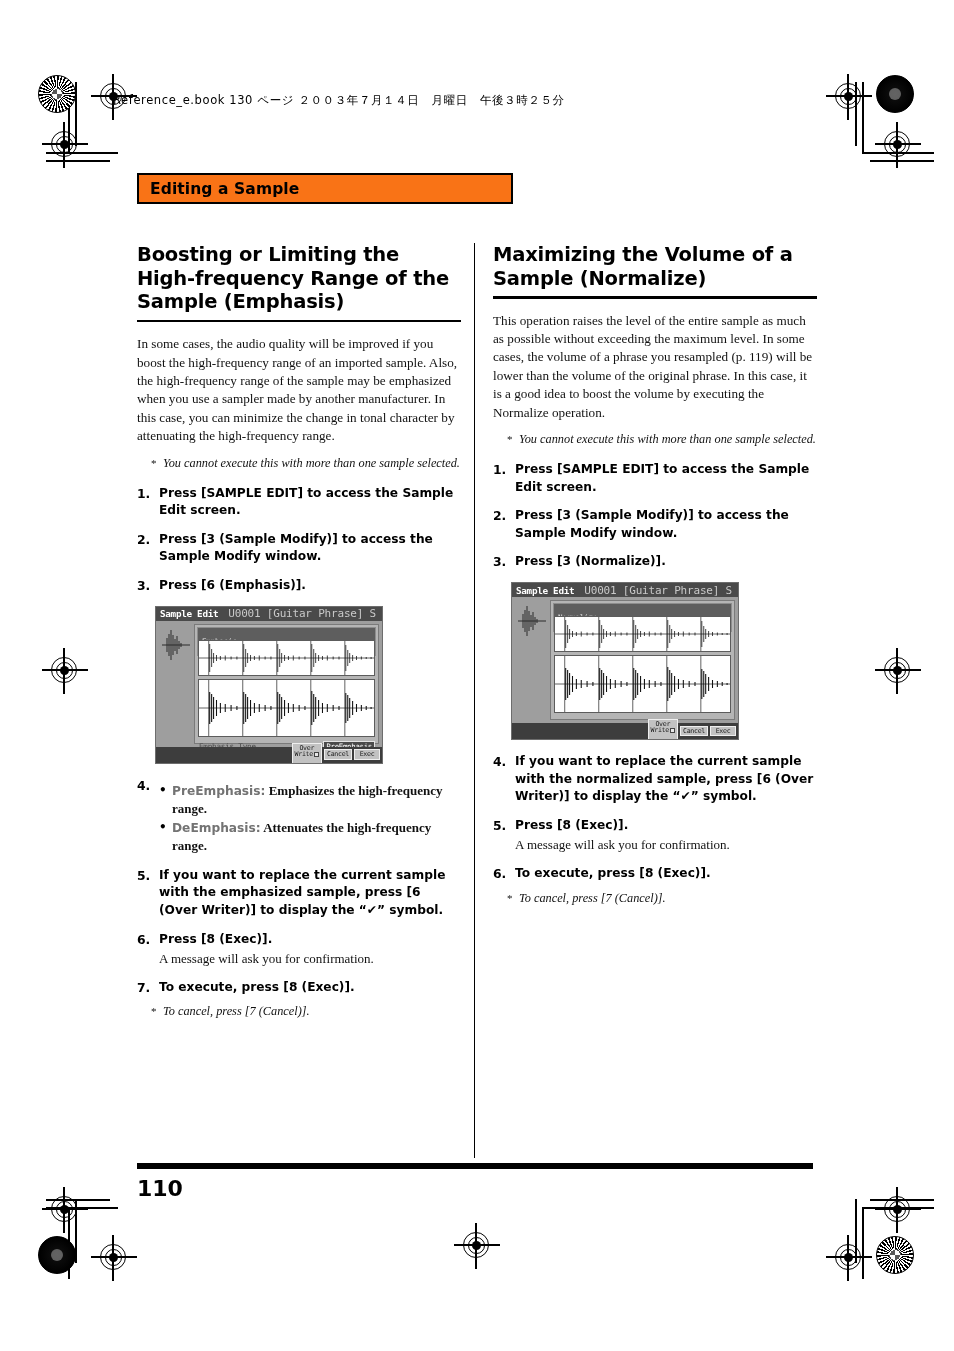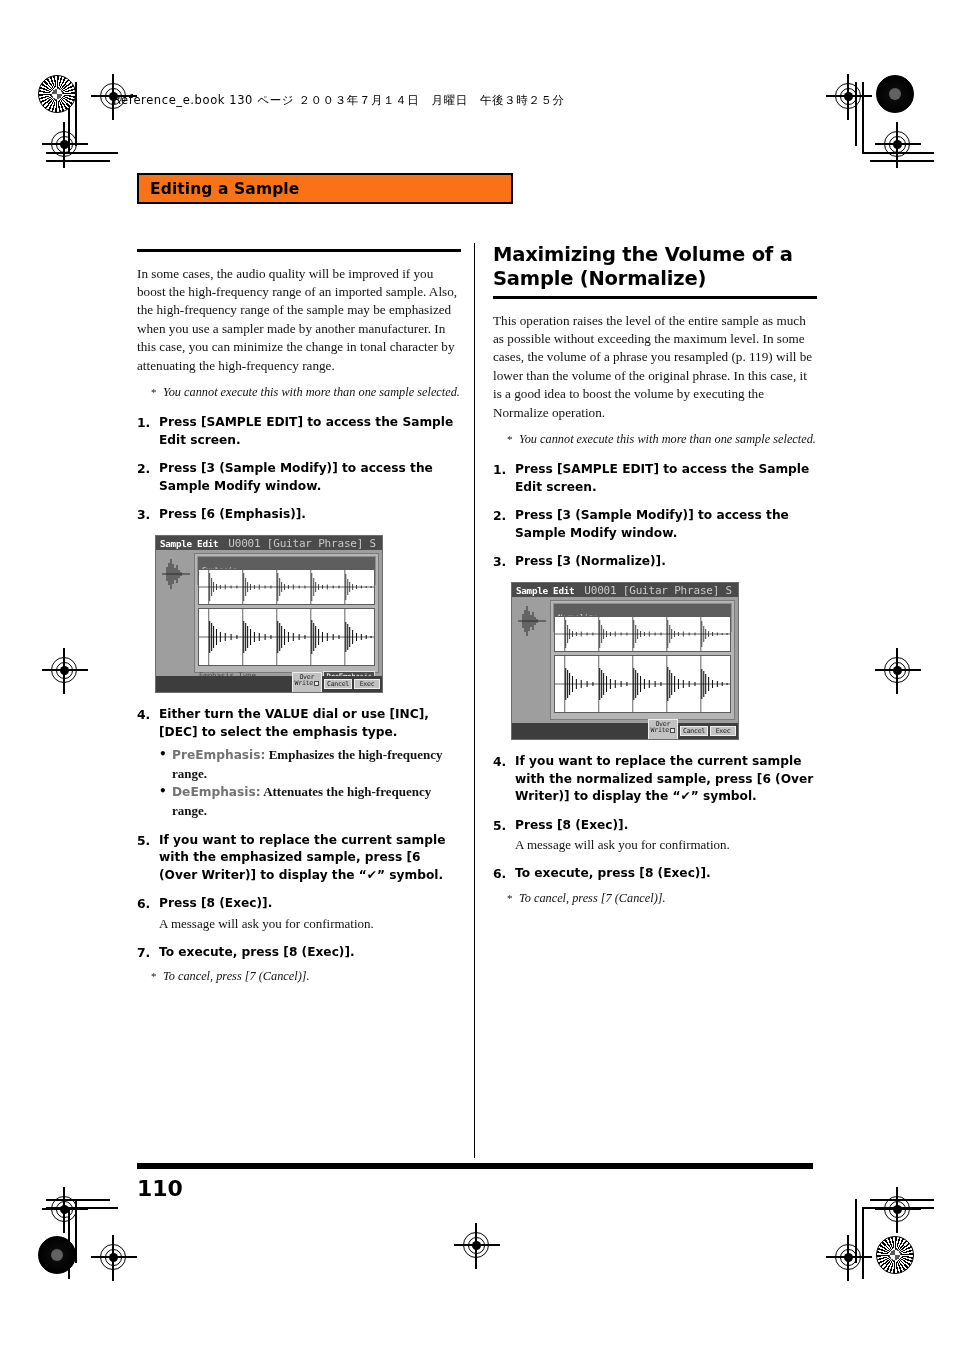--- a/index.html
+++ b/index.html
@@ -322,20 +322,21 @@
   <div class="filestamp">Reference_e.book  130 ページ  ２００３年７月１４日　月曜日　午後３時２５分</div>
 
   <div class="section-header">
     <span>Editing a Sample</span>
   </div>
 
   <div class="divider"></div>
 
   <div class="col col-left">
 
+    <h1 class="title">Boosting or Limiting the High-frequency Range of the Sample (Emphasis)</h1>
     <div class="title-rule"></div>
 
     <p class="body">In some cases, the audio quality will be improved if you boost the high-frequency range of an imported sample. Also, the high-frequency range of the sample may be emphasized when you use a sampler made by another manufacturer. In this case, you can minimize the change in tonal character by attenuating the high-frequency range.</p>
 
     <div class="note">
       <span class="ast">*</span>
       <span>You cannot execute this with more than one sample selected.</span>
     </div>
 
     <ol class="steps">
@@ -502,21 +503,20 @@
         </div>
         <div class="fbtn">Cancel</div>
         <div class="fbtn">Exec</div>
       </div>
     </div>
 
     <ol class="steps">
       <li>
         <span class="num">4.</span>
         <span class="txt">
-          <span>Either turn the VALUE dial or use [INC], [DEC] to select the emphasis type.</span>
           <ul class="bullets">
             <li>
               <span class="bul">•</span>
               <span class="btxt"><b>PreEmphasis:</b> <span>Emphasizes the high-frequency range.</span></span>
             </li>
             <li>
               <span class="bul">•</span>
               <span class="btxt"><b>DeEmphasis:</b> <span>Attenuates the high-frequency range.</span></span>
             </li>
           </ul>

